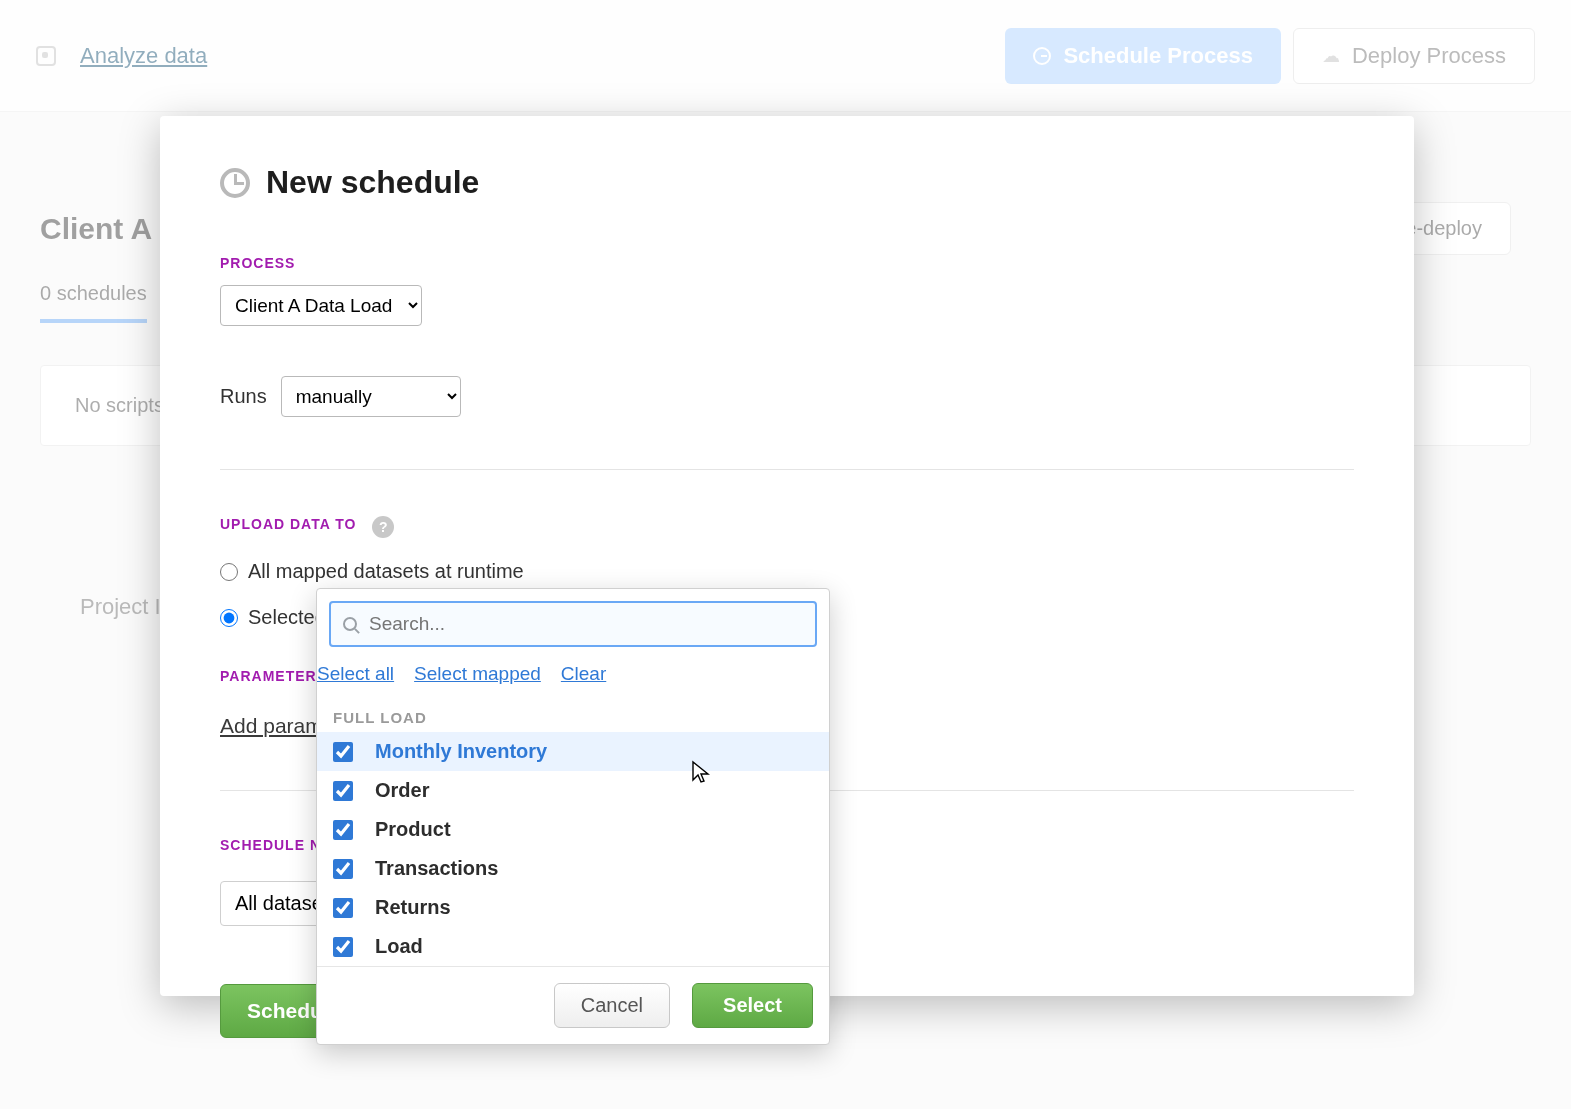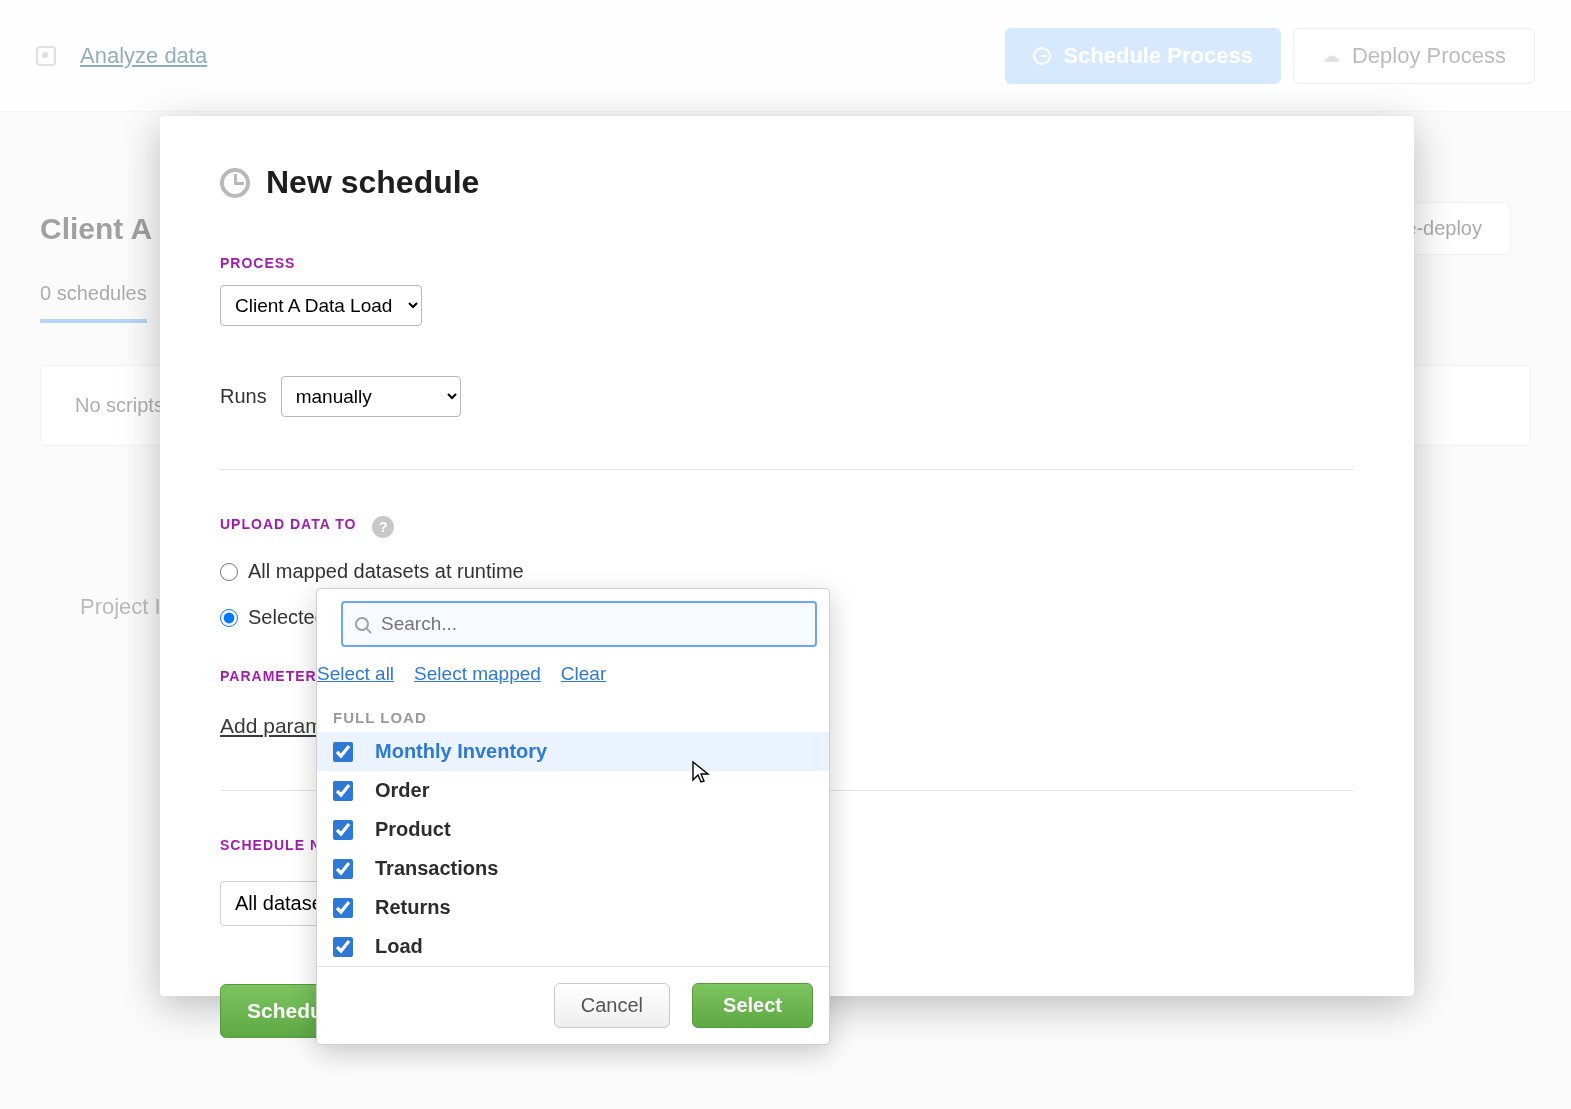--- a/index.html
+++ b/index.html
@@ -154,21 +154,21 @@
   padding: 14px 26px; border: 1px solid #559a3e; border-radius: 6px;
   cursor: pointer;
 }
 
 
 .ds-panel {
   position: absolute; left: 316px; top: 588px; width: 514px;
   background: #fff; border: 1px solid #d0d0d0; border-radius: 4px;
   box-shadow: 0 8px 28px rgba(0,0,0,0.2); z-index: 50;
 }
-.ds-search-wrap { padding: 12px; margin-left: 12px; }
+.ds-search-wrap { padding: 12px; }
 .ds-search {
   width: 100%; padding: 10px 14px 10px 38px; font-size: 19px;
   border: 2px solid #6aa8f5; border-radius: 4px; outline: none;
   background: #f7fbff;
 }
 .ds-search-wrap { position: relative; }
 .ds-search-icon {
   position: absolute; left: 26px; top: 50%; transform: translateY(-50%);
   width: 14px; height: 14px; border: 2px solid #9aa0a6; border-radius: 50%;
 }

